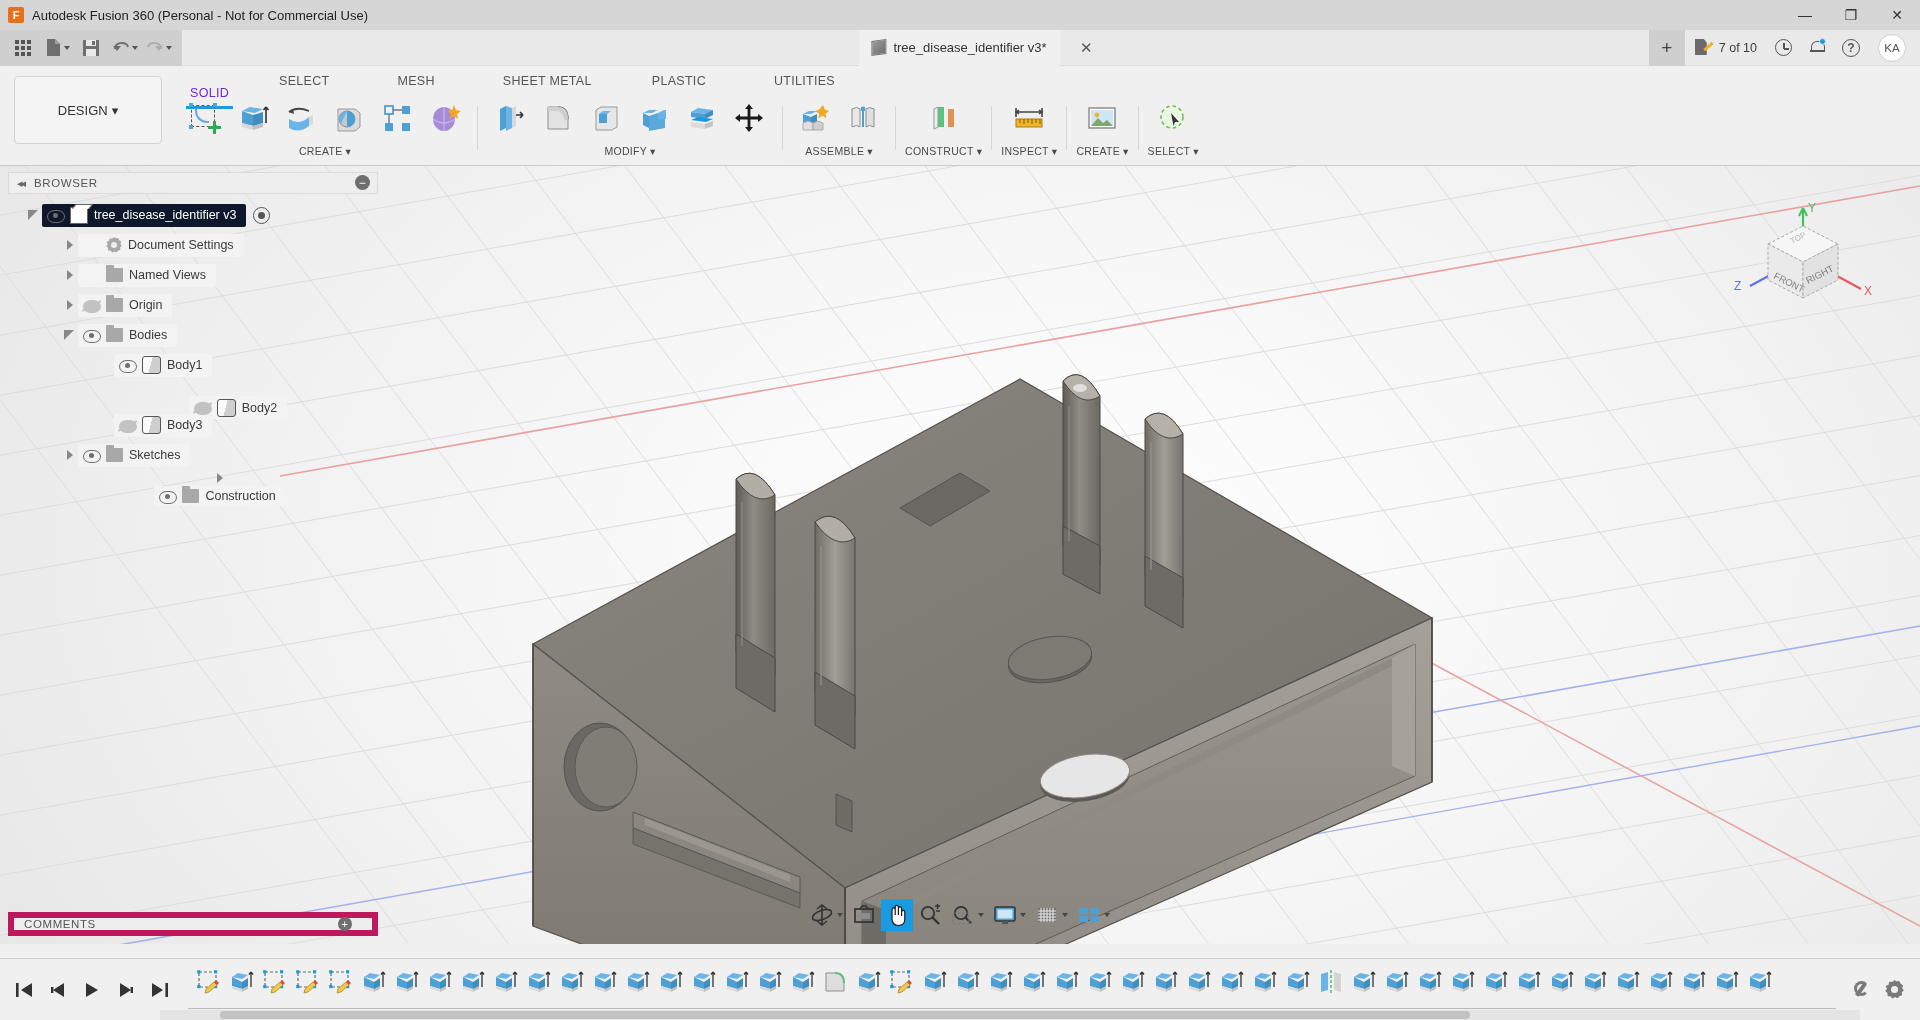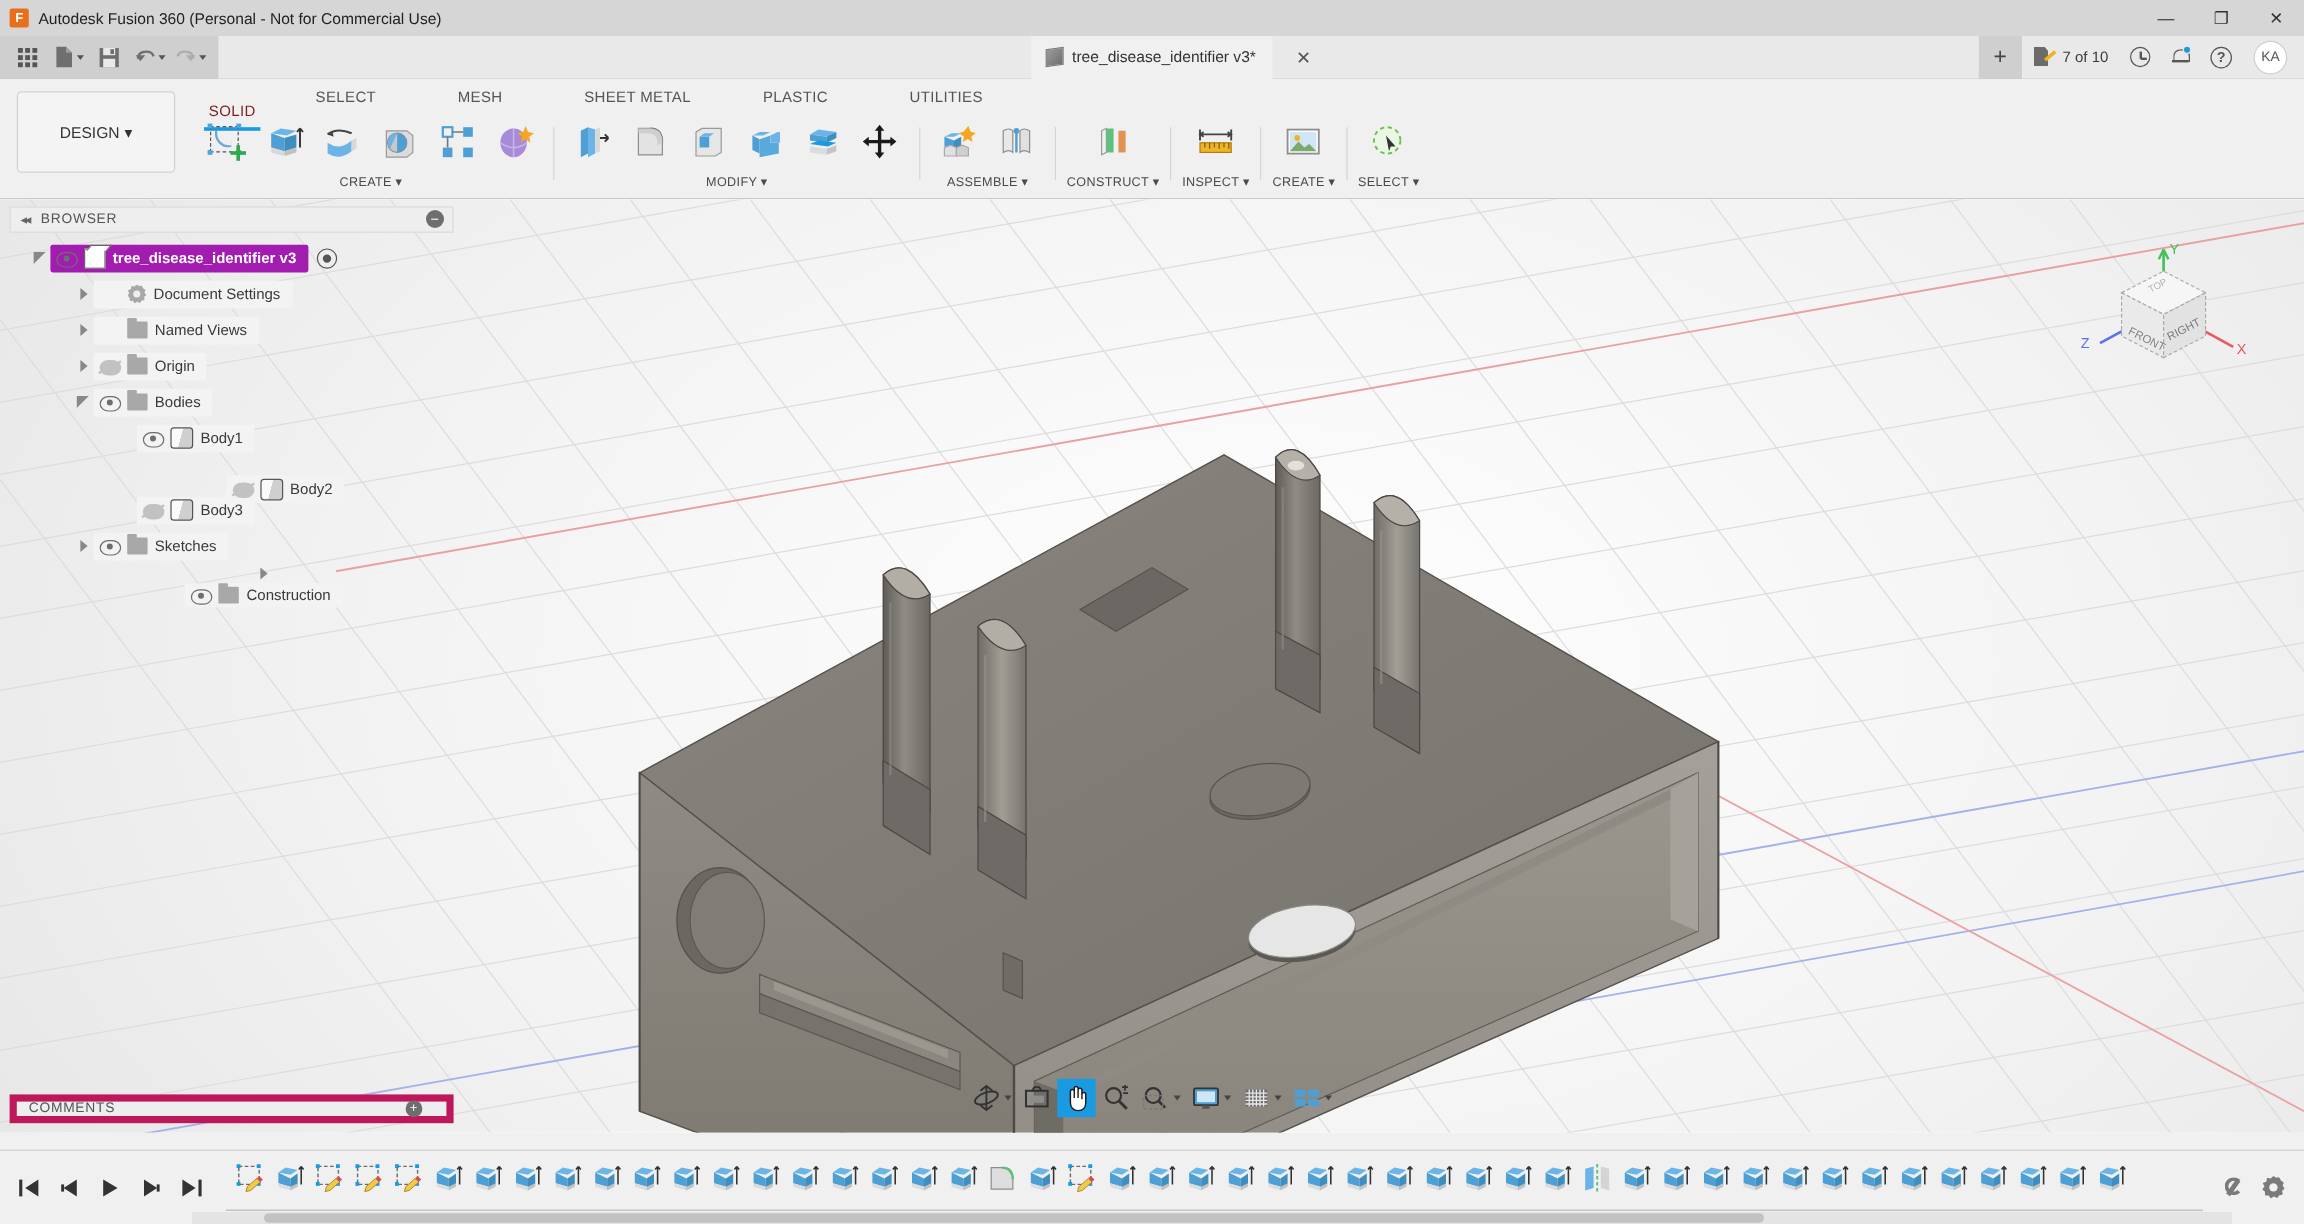--- a/index.html
+++ b/index.html
@@ -58,28 +58,28 @@
     display:flex;align-items:center;justify-content:center;font-size:11.5px;color:#555;}
   .editico{width:19px;height:17px;position:relative;}
   .editico::before{content:"";position:absolute;left:0;top:0;width:12px;height:16px;
     background:#6b6b6b;clip-path:polygon(0 0,75% 0,100% 22%,100% 100%,0 100%);}
   .editico::after{content:"";position:absolute;left:8px;top:6px;width:11px;height:3px;
     background:#f2b01e;transform:rotate(-40deg);}
 
   
   #ribbon { height:100px; background:#f0f0f0; display:flex; align-items:flex-start;
     border-bottom:1px solid #c9c9c9; position:relative; }
-  #design-box { width:132px; height:68px; margin:10px 14px 0 14px; border:1px solid #d2d2d2;
+  #design-box { width:148px; height:68px; margin:10px 14px 0 14px; border:1px solid #d2d2d2;
     border-radius:4px; display:flex; align-items:center; justify-content:center;
     font-size:13px; color:#333; gap:4px; background:#f4f4f4; flex:none;}
   #tabs-area { flex:1; height:100px; position:relative; }
   #tabrow { display:flex; height:26px; align-items:center; padding-top:4px; }
   .rtab { font-size:12.5px; color:#555; letter-spacing:.3px; padding:0 10px;
     position:relative; height:22px; display:flex;align-items:center;}
-  .rtab.active { color:#7f1d1d;margin-top:24px; }
+  .rtab.active { color:#6d28d9;margin-top:24px; }
   .rtab.active::after { content:""; position:absolute; left:6px; right:6px; bottom:-5px;
     height:3px; background:#1a9ae0; }
   #grouprow { display:flex; align-items:flex-start; height:72px; }
   .tgroup { display:flex; flex-direction:column; align-items:center; position:relative;
     padding:0 6px; height:72px;}
   .ticons { display:flex; align-items:center; height:52px; gap:2px; }
   .tool { width:46px; height:48px; display:flex; align-items:center; justify-content:center;
     position:relative; }
   .glabel { font-size:10.5px; color:#4a4a4a; letter-spacing:.3px; display:flex;
     align-items:center; gap:3px; margin-top:1px;}
@@ -108,21 +108,21 @@
     align-items:center; gap:10px; padding:0 8px; font-size:11.5px; color:#555;
     letter-spacing:.6px;}
   #bhead .dblarrow{ color:#666; font-size:11px; letter-spacing:-2px;}
   .bcollapse{position:absolute;right:8px;top:3px;width:15px;height:15px;border-radius:50%;
     background:#6e6e6e;color:#fff;font-size:12px;display:flex;align-items:center;
     justify-content:center;line-height:1;}
   .btree { padding-top:6px; font-size:12.5px; color:#3a3a3a; }
   .trow { display:flex; align-items:center; height:30px; }
   .twrap { display:flex; align-items:center; gap:6px; background:#f3f3f3; border-radius:2px;
     padding:3px 10px 3px 4px; height:23px;}
-  .trow.sel .twrap { background:#a21caf; color:#fff; font-weight:bold; }
+  .trow.sel .twrap { background:#0f172a; color:#fff; font-weight:normal; }
   .arrow { width:16px; height:16px; position:relative; flex:none; }
   .arrow.closed::before{content:"";position:absolute;left:5px;top:3px;
     border-left:6px solid transparent;border-top:5px solid transparent;
     border-bottom:5px solid transparent;border-left-color:#888;}
   .arrow.open::before{content:"";position:absolute;left:2px;top:3px;width:0;height:0;
     border-left:10px solid #888;border-bottom:10px solid transparent;}
   .eye{width:18px;height:13px;position:relative;flex:none;}
   .eye::before{content:"";position:absolute;left:1px;top:1px;width:16px;height:11px;
     border:1.6px solid #6e6e6e;border-radius:50%/60%;}
   .eye::after{content:"";position:absolute;left:6.5px;top:4px;width:5px;height:5px;

